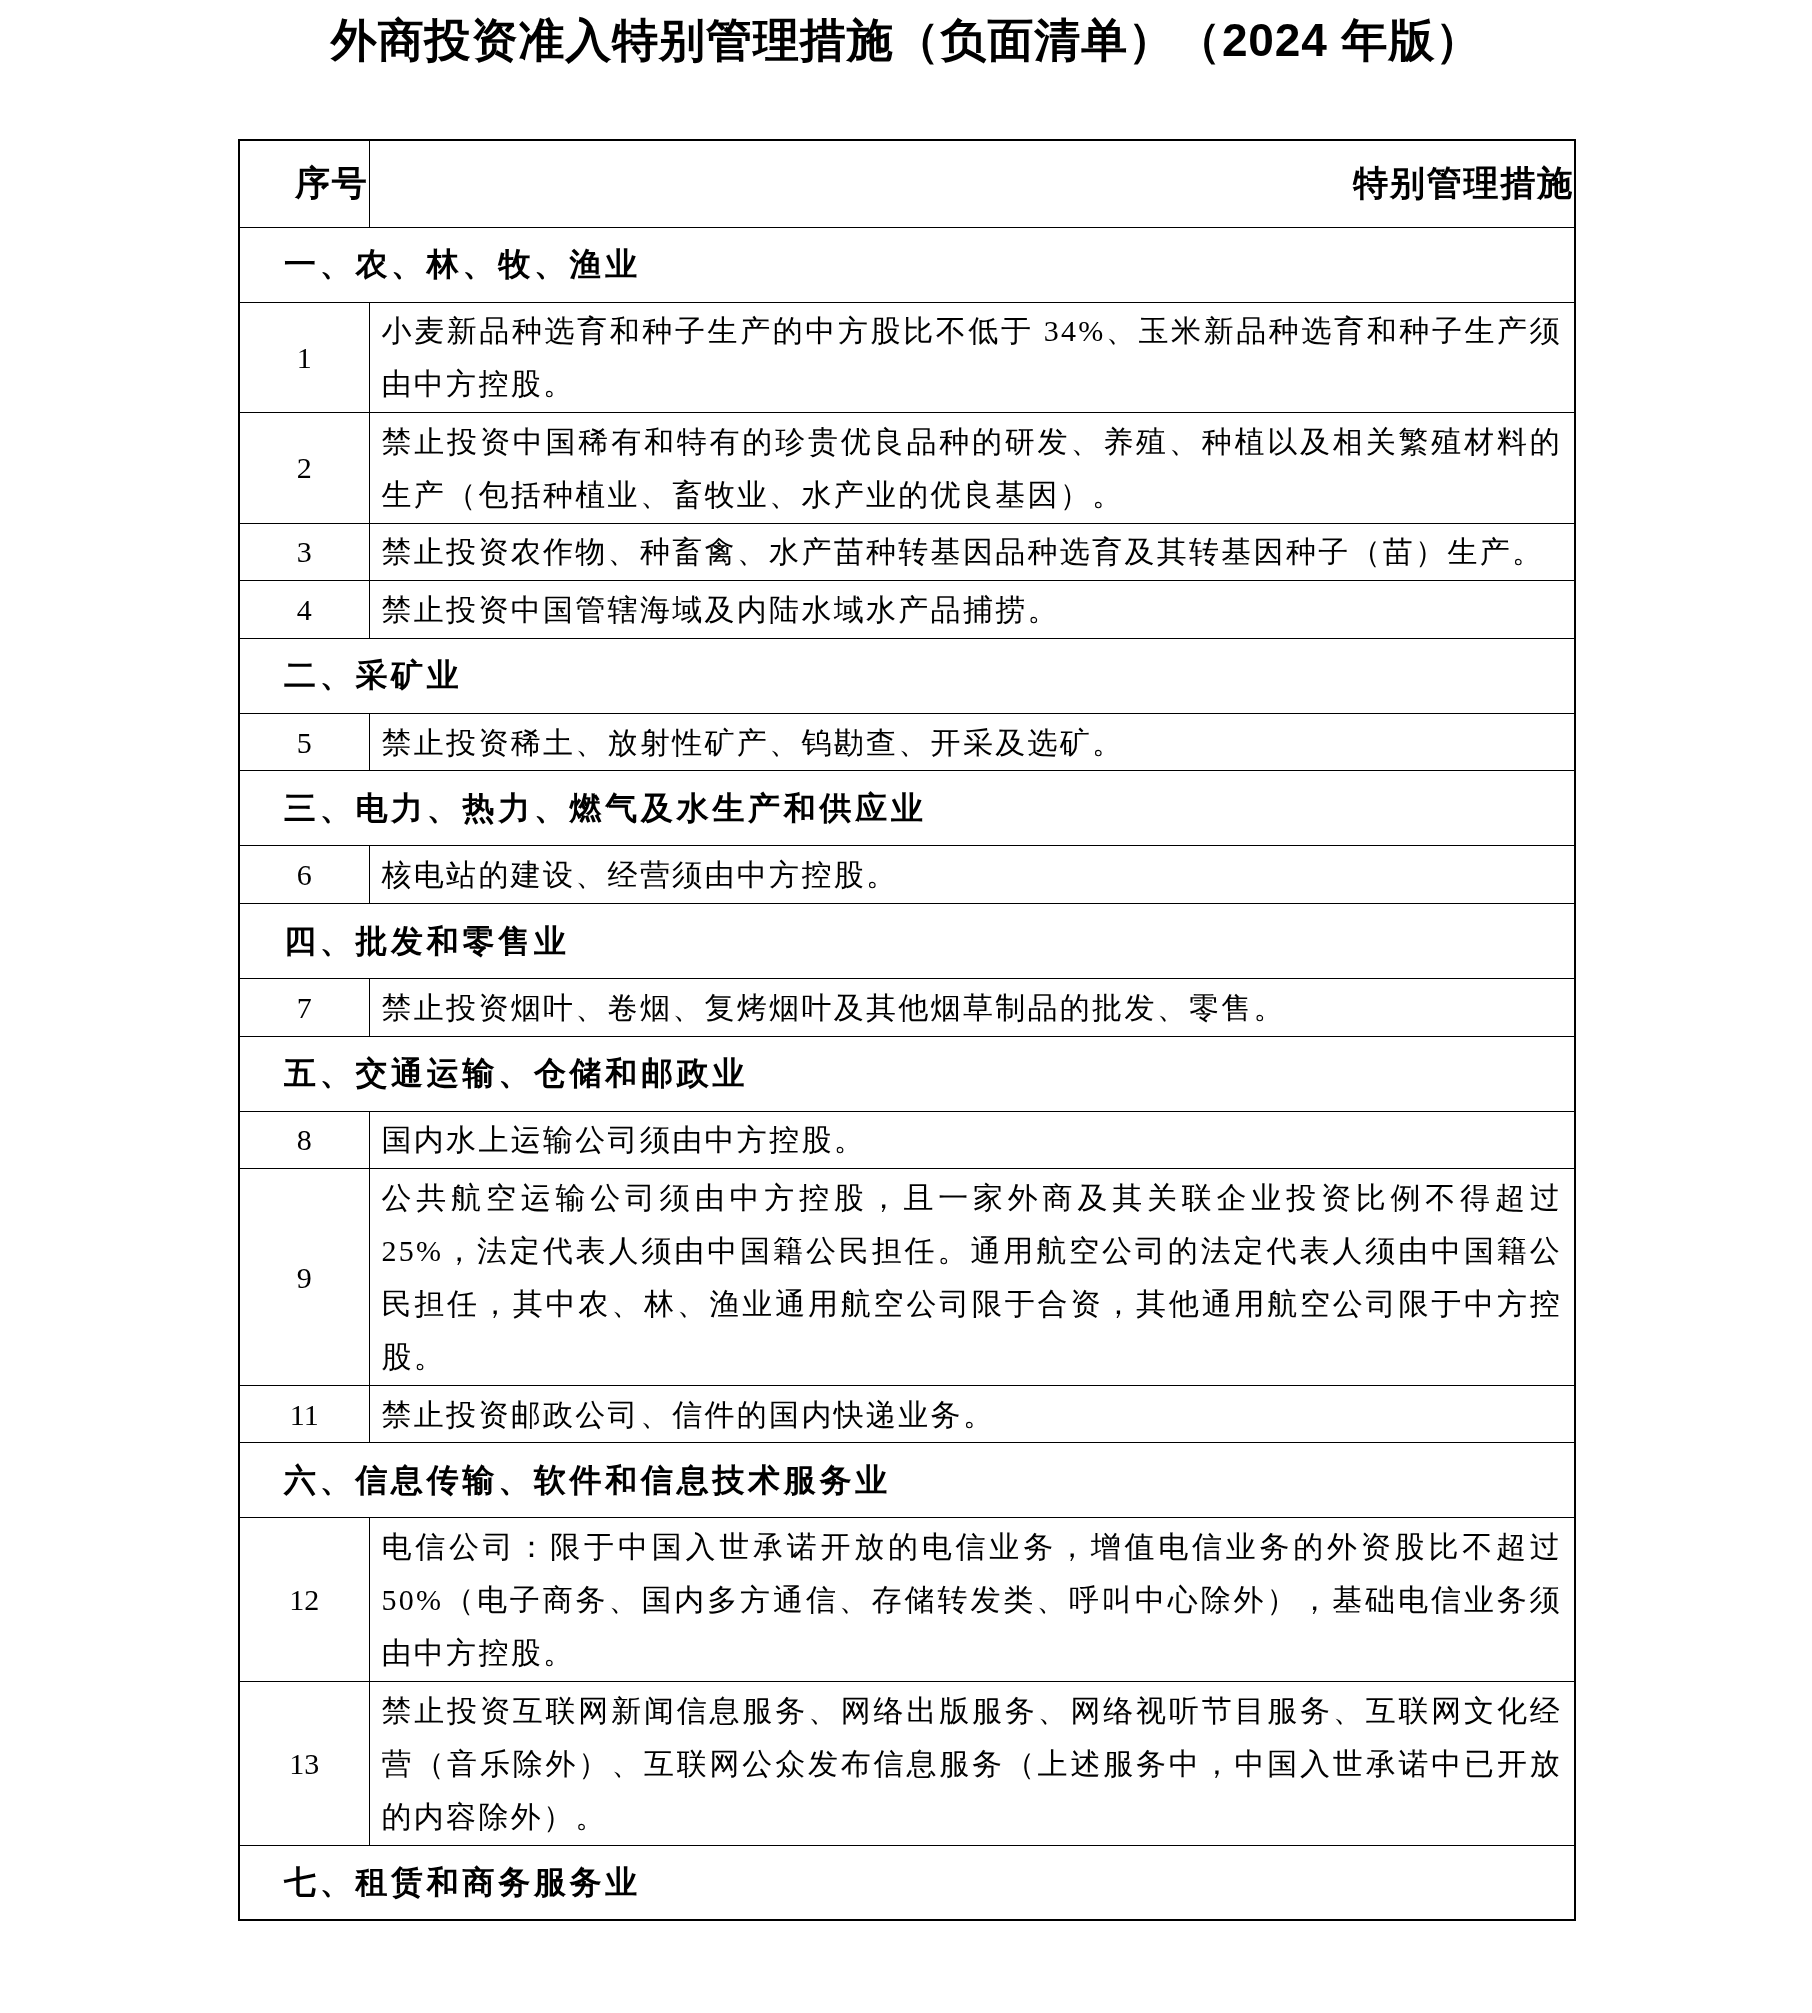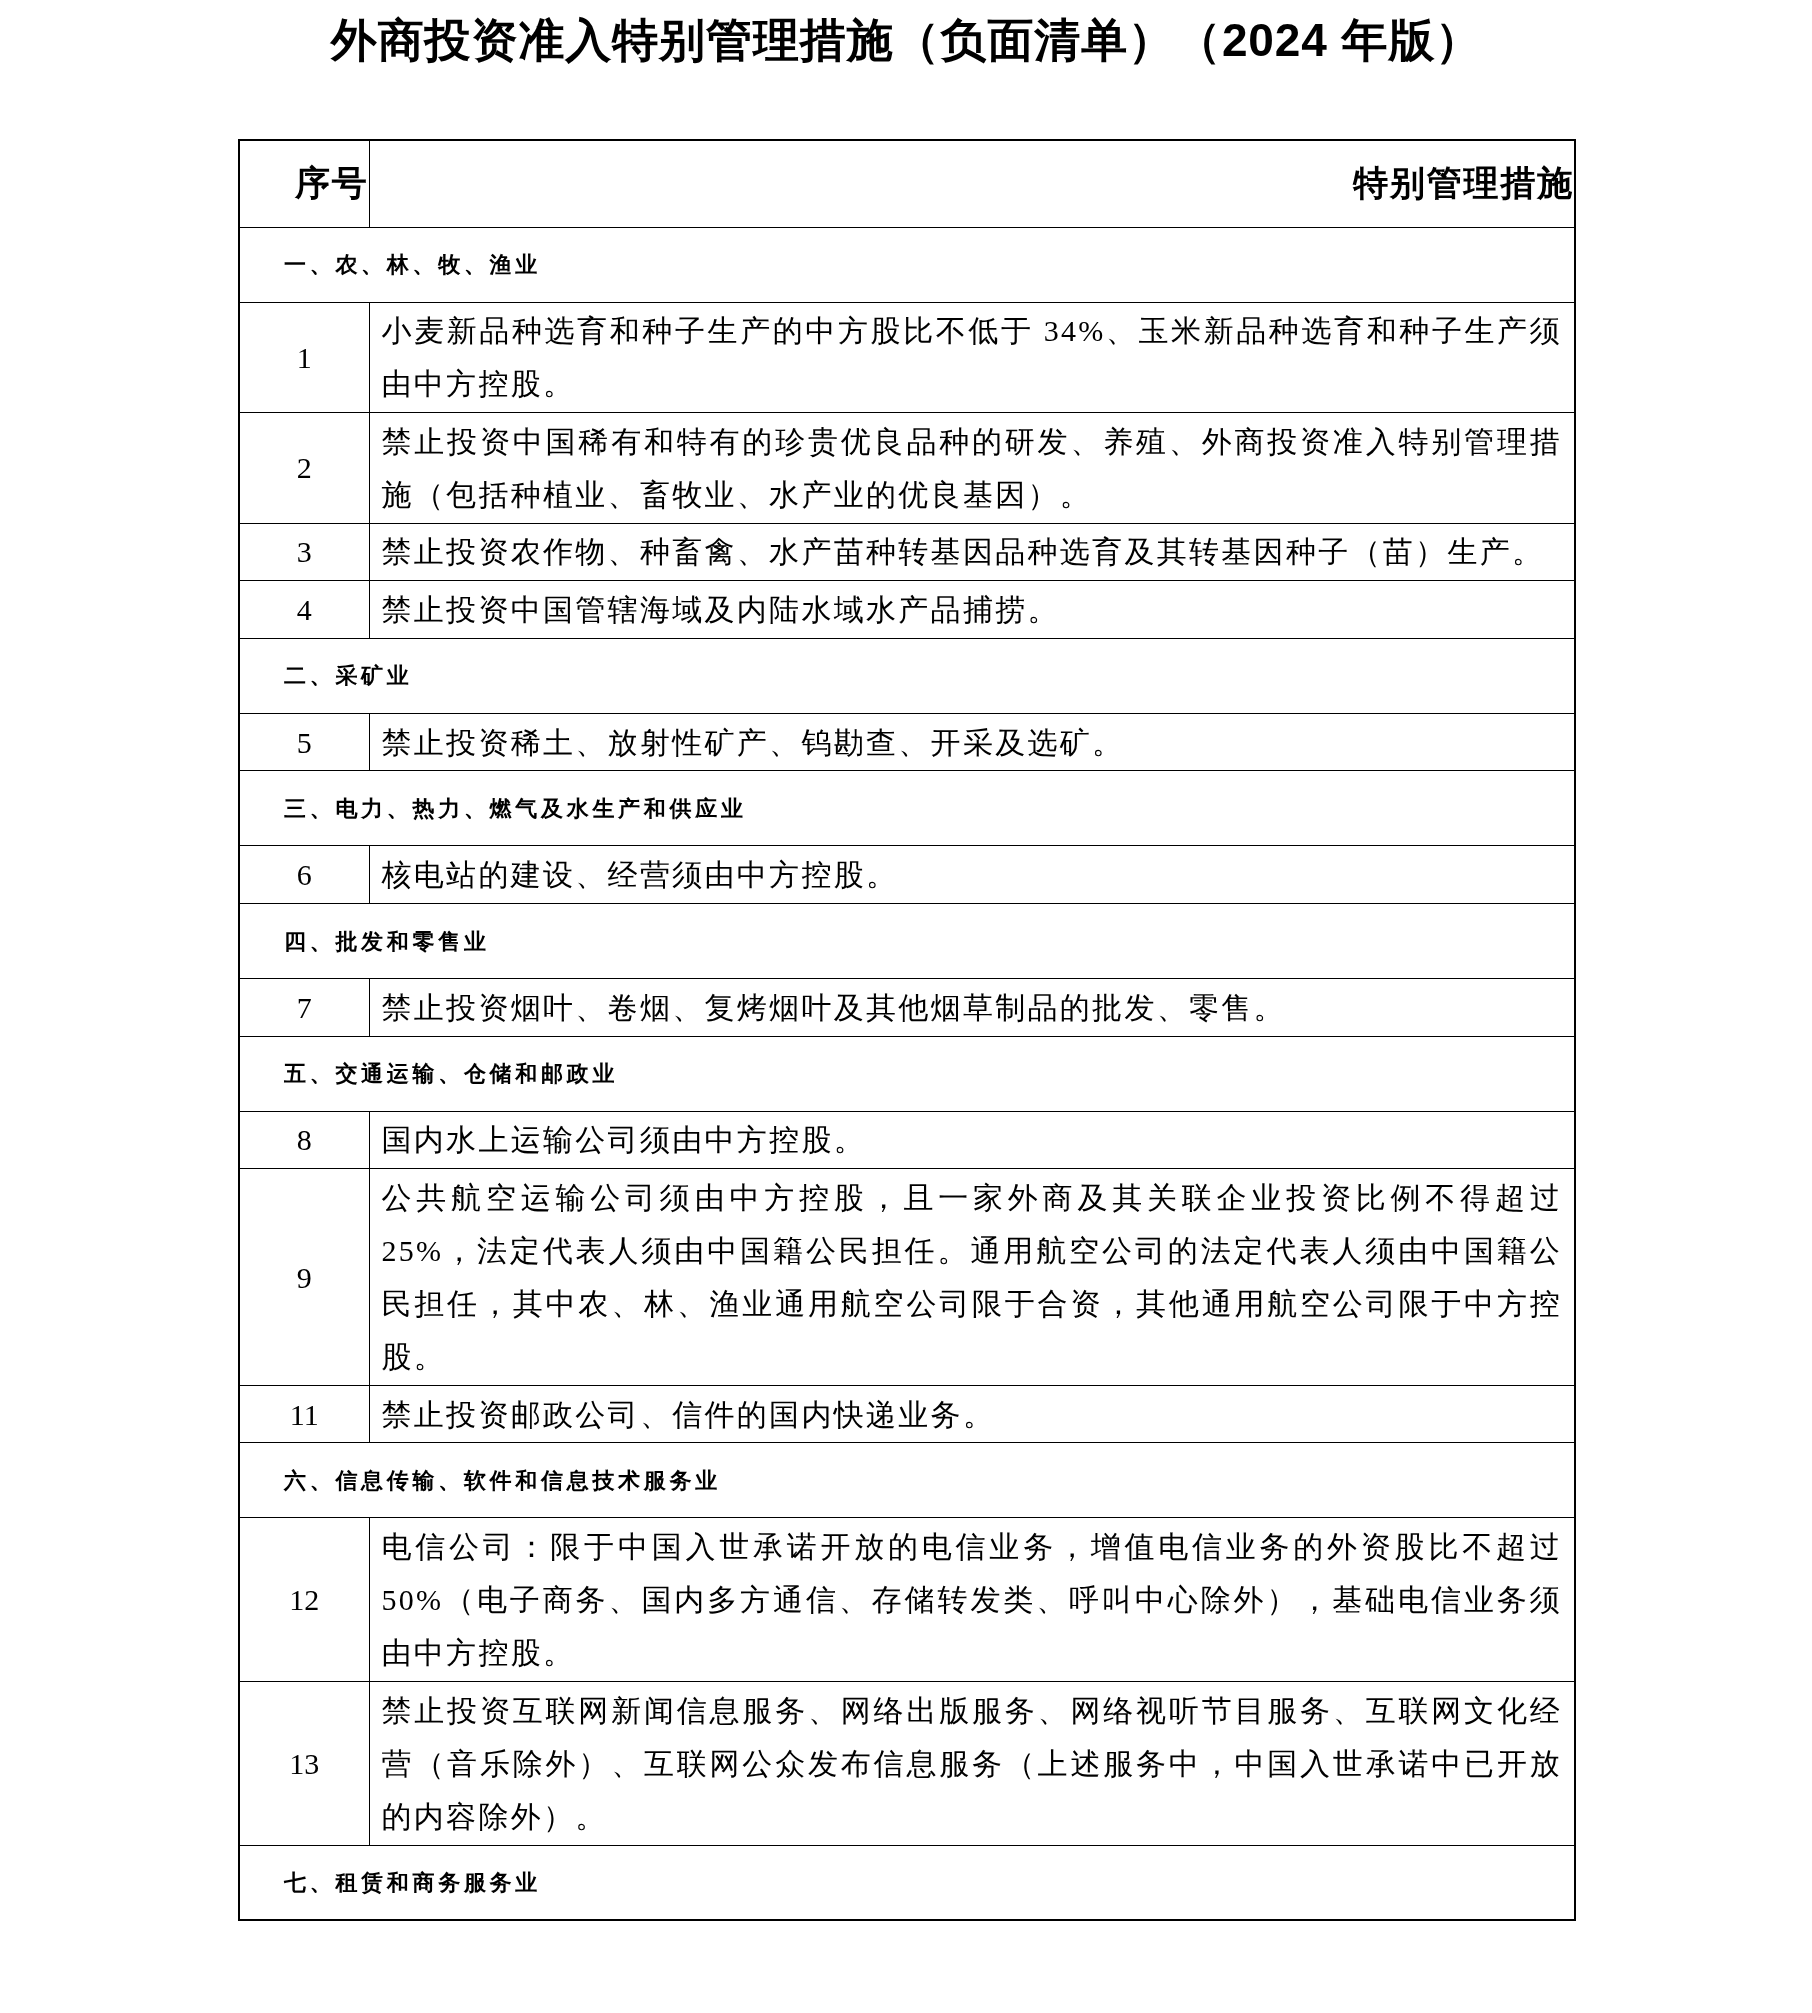--- a/index.html
+++ b/index.html
@@ -50,21 +50,21 @@
     font-family: "Liberation Sans", "DejaVu Sans", sans-serif;
     font-weight: bold;
     font-size: 35px;
     letter-spacing: 1.8px;
     text-align: right;
     padding: 0;
   }
   td.section-cell {
     height: 75px;
     font-weight: bold;
-    font-size: 22px;
+    font-size: 32px;
     letter-spacing: 3.7px;
     line-height: 53px;
     padding: 1.8px 9.1px 1.8px 44px;
     text-align: left;
   }
   td.num-cell {
     text-align: center;
     font-size: 30px;
     line-height: 53px;
     padding: 0;
@@ -100,21 +100,21 @@
     <tbody id="rows-body">
         <tr>
           <td colspan="2" class="section-cell">一、农、林、牧、渔业</td>
         </tr>
         <tr class="item-row">
           <td class="num-cell">1</td>
           <td class="text-cell">小麦新品种选育和种子生产的中方股比不低于 34%、玉米新品种选育和种子生产须由中方控股。</td>
         </tr>
         <tr class="item-row">
           <td class="num-cell">2</td>
-          <td class="text-cell">禁止投资中国稀有和特有的珍贵优良品种的研发、养殖、外商投资准入特别管理措施（包括种植业、畜牧业、水产业的优良基因）。</td>
+          <td class="text-cell">禁止投资中国稀有和特有的珍贵优良品种的研发、养殖、种植以及相关繁殖材料的生产（包括种植业、畜牧业、水产业的优良基因）。</td>
         </tr>
         <tr class="item-row">
           <td class="num-cell">3</td>
           <td class="text-cell">禁止投资农作物、种畜禽、水产苗种转基因品种选育及其转基因种子（苗）生产。</td>
         </tr>
         <tr class="item-row">
           <td class="num-cell">4</td>
           <td class="text-cell">禁止投资中国管辖海域及内陆水域水产品捕捞。</td>
         </tr>
         <tr>

